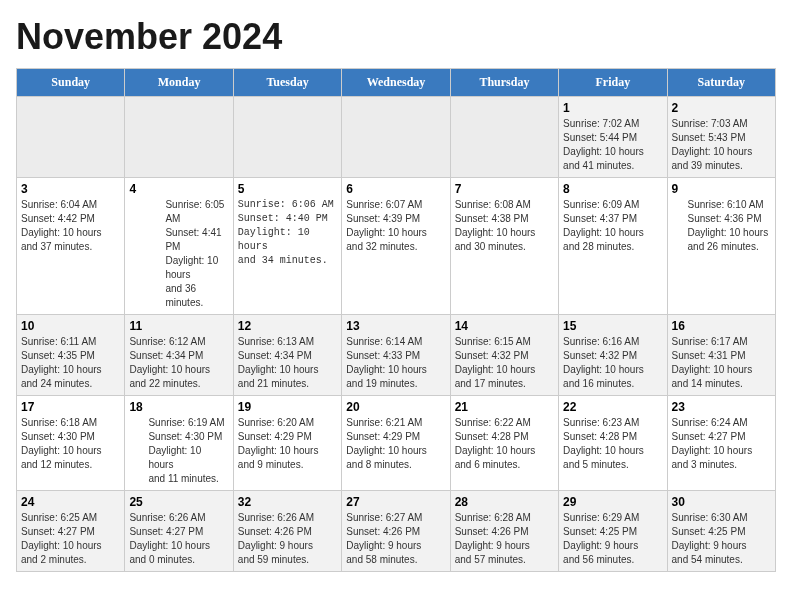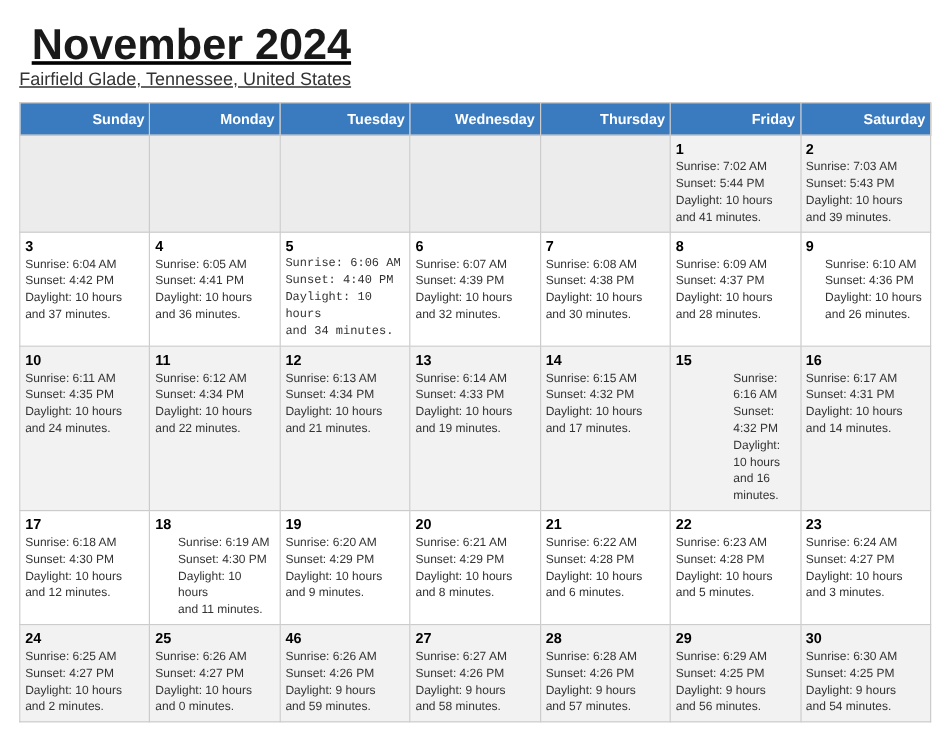--- a/index.html
+++ b/index.html
@@ -15,45 +15,45 @@
       justify-content: space-between;
       align-items: flex-start;
       margin-bottom: 10px;
     }
     .logo {
       display: flex;
       flex-direction: column;
       align-items: flex-start;
     }
     .title-area {
-      text-align: right;
-      text-decoration: underline;
+      text-align: left;
     }
     .month-title {
       font-size: 36px;
       font-weight: bold;
       color: #1a1a1a;
     }
     .location-title {
       font-size: 15px;
       color: #333;
     }
     .calendar {
       width: 100%;
       border-collapse: collapse;
       font-size: 11px;
     }
     .calendar th {
       background-color: #3a7abf;
       color: #fff;
       padding: 6px 4px;
-      text-align: right;
+      text-align: center;
       font-size: 12px;
       font-weight: bold;
       border: 1px solid #ccc;
+      font-family: Liberation Serif, serif;
     }
     .calendar td {
       border: 1px solid #ccc;
       vertical-align: top;
       padding: 4px;
       width: calc(100%/7);
       height: 80px;
       background: #fff;
     }
     .calendar td.empty {
@@ -75,21 +75,20 @@
     .row-shade td.empty {
       background: #ececec;
     }
   </style>
 </head>
 <body>
 
 <div class="header-area">
   <div class="title-area">
     <div class="month-title">November 2024</div>
-    <div class="location-title">Fairfield Glade, Tennessee, United States</div>
   </div>
 </div>
 
 <table class="calendar">
   <thead>
     <tr>
     <th>Sunday</th>
         <th>Monday</th>
         <th>Tuesday</th>
         <th>Wednesday</th>
@@ -123,21 +122,21 @@
       <tr>
         <td>
           <div class="day-number">3</div>
           <div class="day-info" style="white-space: pre-line;">Sunrise: 6:04 AM
 Sunset: 4:42 PM
 Daylight: 10 hours
 and 37 minutes.</div>
         </td>
         <td>
           <div class="day-number">4</div>
-          <div class="day-info" style="white-space: pre-line;">Sunrise: 6:05 AM
+          <div class="day-info" style="white-space: pre-line; margin-left: 36px;">Sunrise: 6:05 AM
 Sunset: 4:41 PM
 Daylight: 10 hours
 and 36 minutes.</div>
         </td>
         <td>
           <div class="day-number">5</div>
           <div class="day-info" style="white-space: pre-line; font-family: Liberation Mono, monospace;">Sunrise: 6:06 AM
 Sunset: 4:40 PM
 Daylight: 10 hours
 and 34 minutes.</div>
@@ -202,21 +201,21 @@
         </td>
         <td>
           <div class="day-number">14</div>
           <div class="day-info" style="white-space: pre-line;">Sunrise: 6:15 AM
 Sunset: 4:32 PM
 Daylight: 10 hours
 and 17 minutes.</div>
         </td>
         <td>
           <div class="day-number">15</div>
-          <div class="day-info" style="white-space: pre-line; margin-left: 48px;">Sunrise: 6:16 AM
+          <div class="day-info" style="white-space: pre-line;">Sunrise: 6:16 AM
 Sunset: 4:32 PM
 Daylight: 10 hours
 and 16 minutes.</div>
         </td>
         <td>
           <div class="day-number">16</div>
           <div class="day-info" style="white-space: pre-line;">Sunrise: 6:17 AM
 Sunset: 4:31 PM
 Daylight: 10 hours
 and 14 minutes.</div>
@@ -282,21 +281,21 @@
 and 2 minutes.</div>
         </td>
         <td>
           <div class="day-number">25</div>
           <div class="day-info" style="white-space: pre-line;">Sunrise: 6:26 AM
 Sunset: 4:27 PM
 Daylight: 10 hours
 and 0 minutes.</div>
         </td>
         <td>
-          <div class="day-number">46</div>
+          <div class="day-number">32</div>
           <div class="day-info" style="white-space: pre-line;">Sunrise: 6:26 AM
 Sunset: 4:26 PM
 Daylight: 9 hours
 and 59 minutes.</div>
         </td>
         <td>
           <div class="day-number">27</div>
           <div class="day-info" style="white-space: pre-line;">Sunrise: 6:27 AM
 Sunset: 4:26 PM
 Daylight: 9 hours

